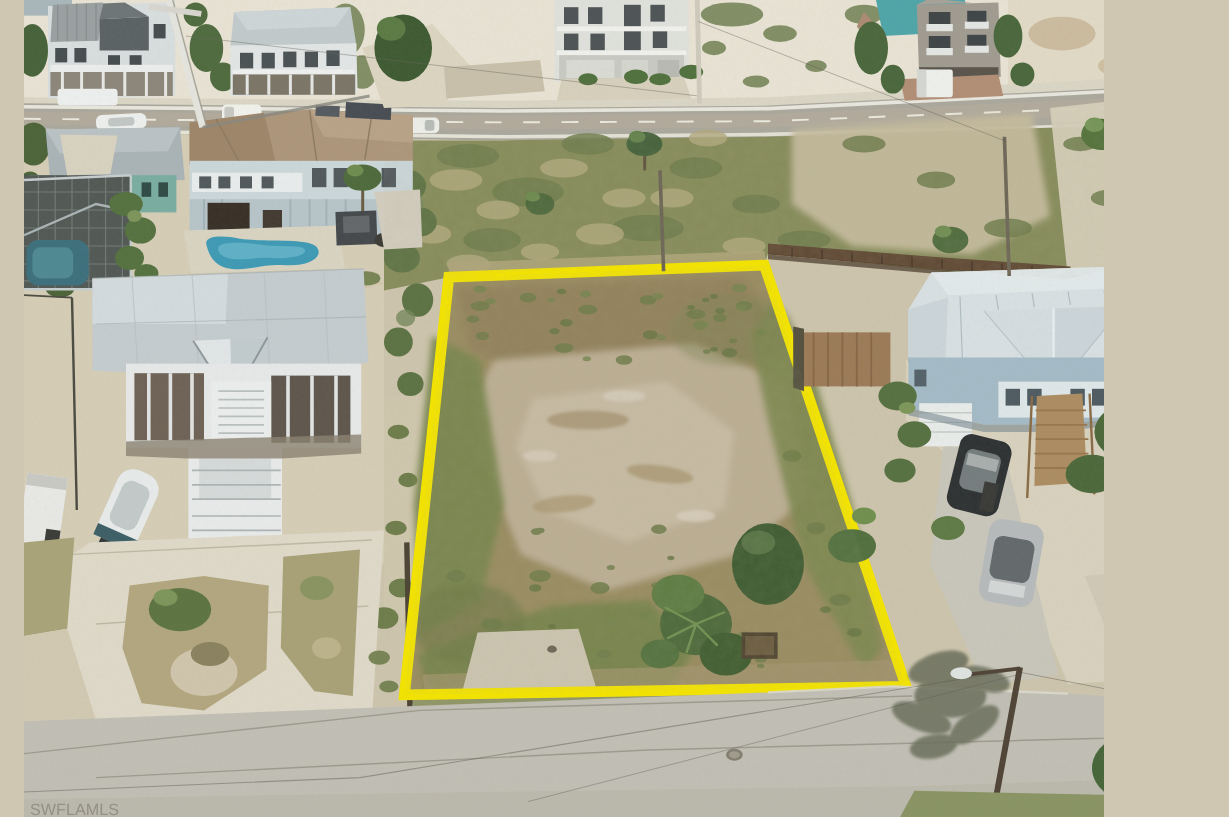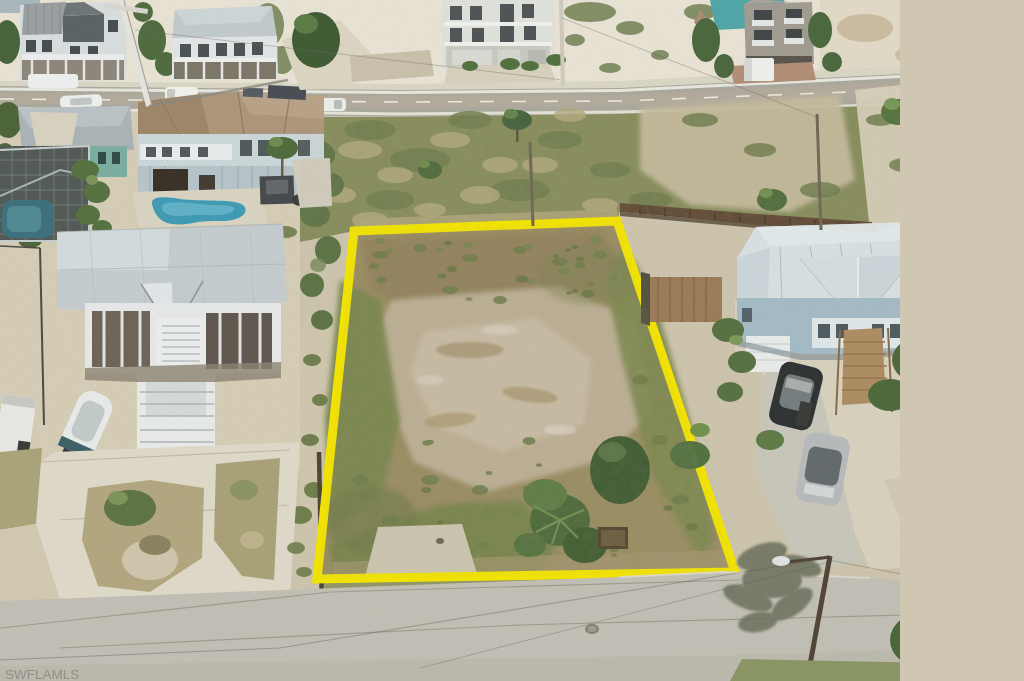--- a/index.html
+++ b/index.html
@@ -1,16 +1,16 @@
 <!DOCTYPE html>
 <html><head>
 <meta charset="utf-8">
 <style>
   html,body{margin:0;padding:0;background:#cfc7b2;}
-  #scene{width:900px;height:681px;overflow:hidden;position:relative;font-family:"Liberation Sans",sans-serif;}
+  #scene{width:900px;height:681px;overflow:hidden;position:relative;font-family:"Liberation Sans",sans-serif;padding-left:20px;}
 </style>
 </head>
 <body>
 <div id="scene">
 <svg width="1024" height="681" viewBox="0 0 1024 681">
 <defs>
   <filter id="soft1">
           <feGaussianBlur stdDeviation="1.2"></feGaussianBlur>
         </filter>
   <filter id="soft2">

